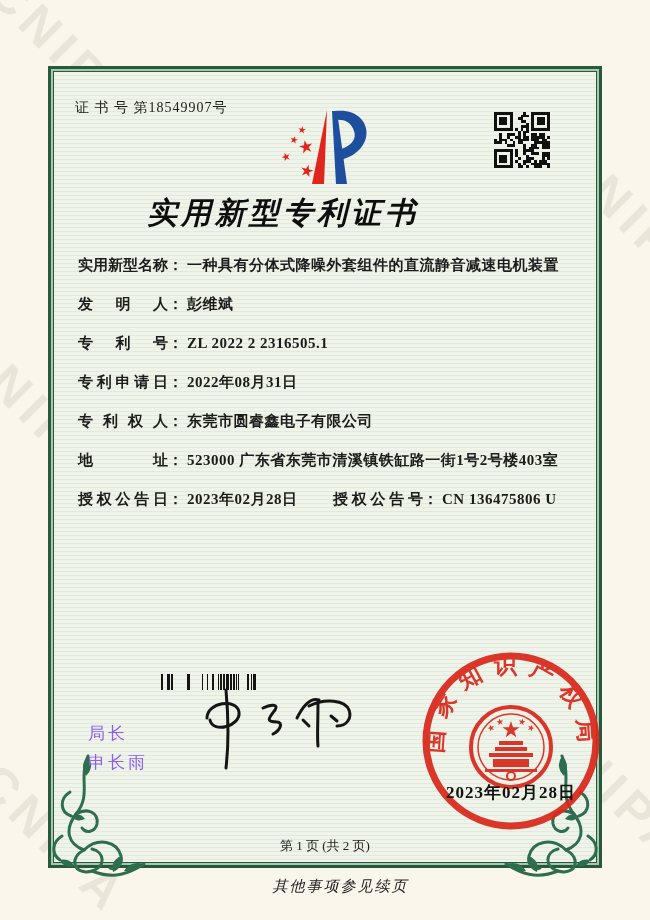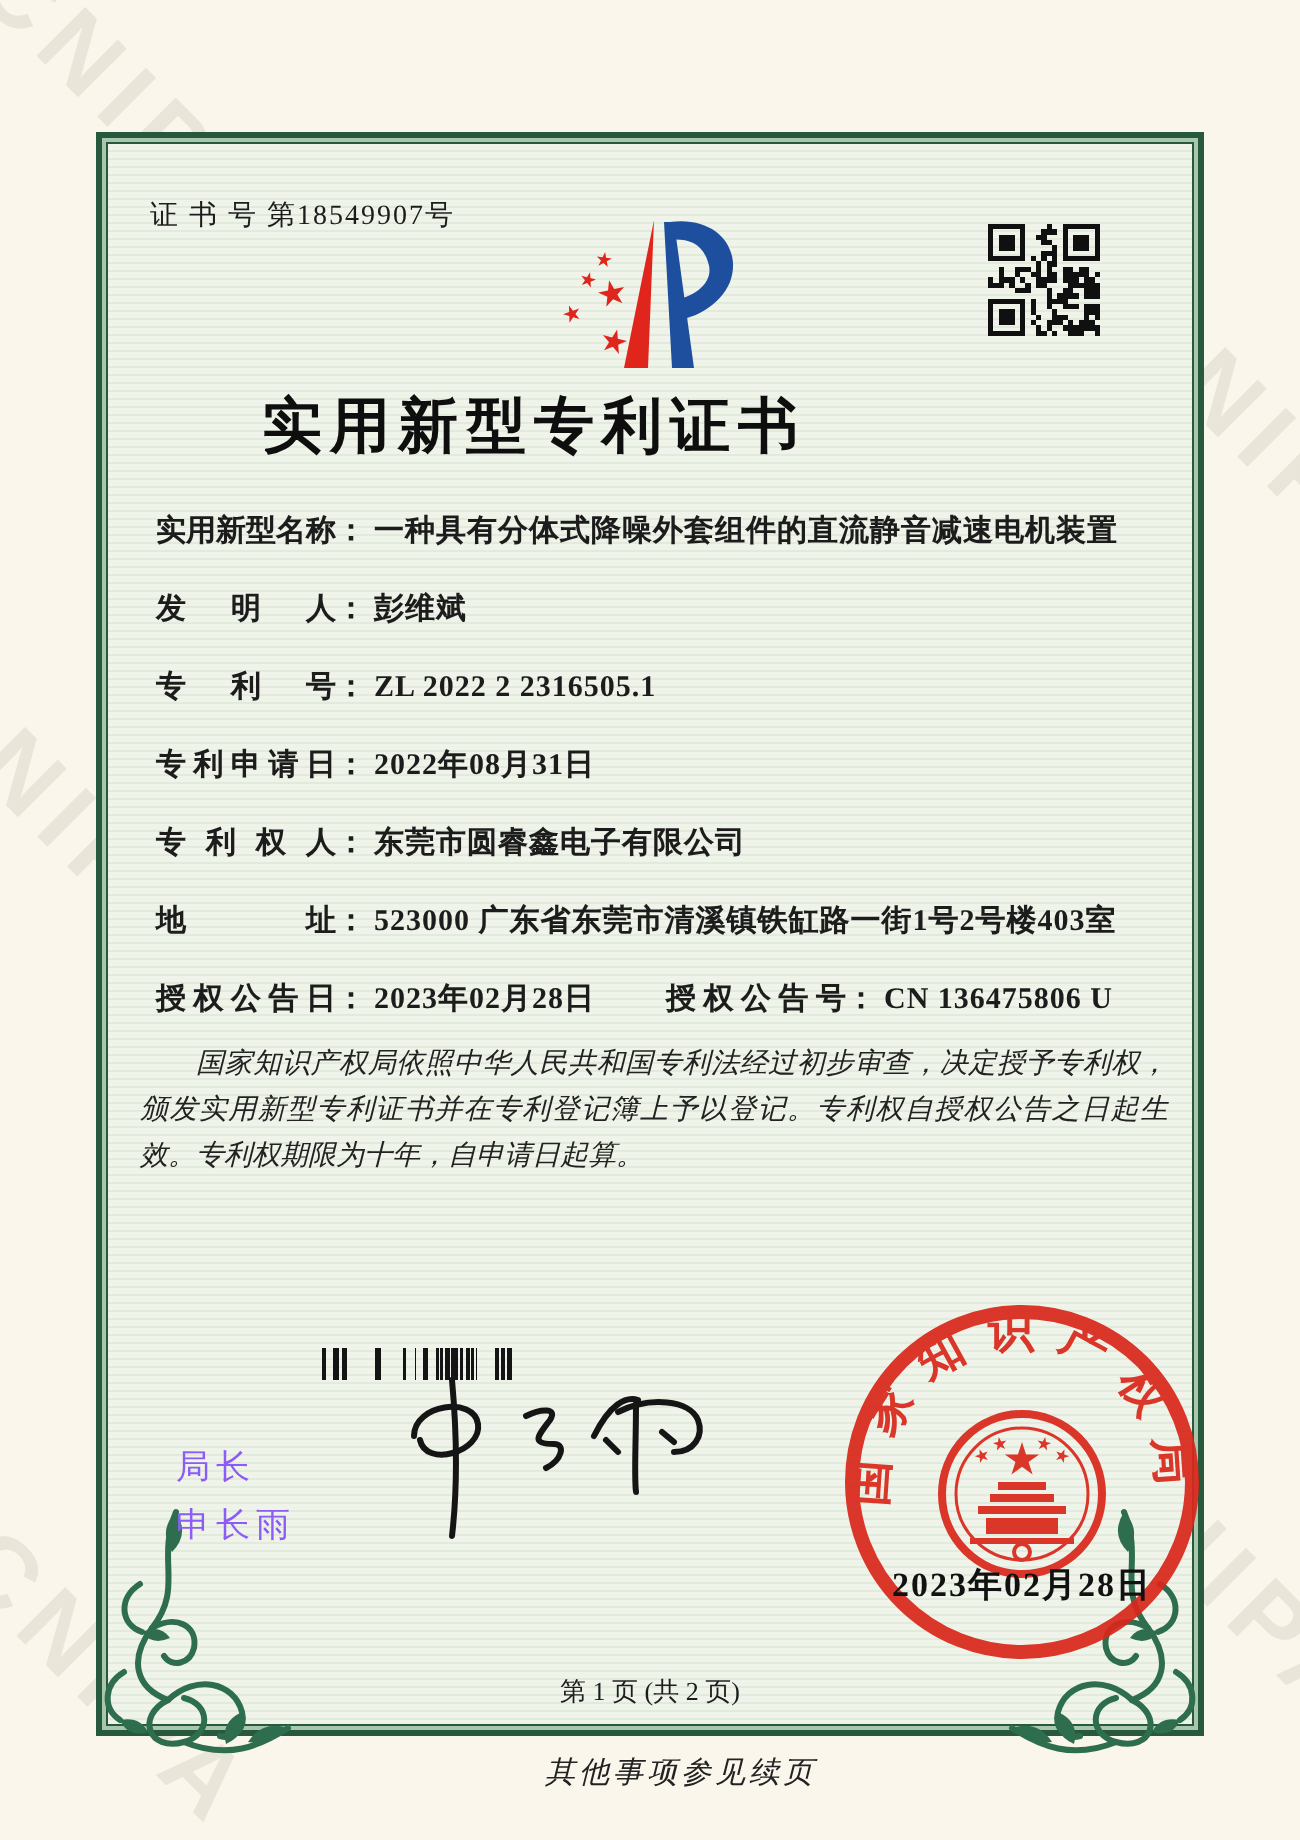--- a/index.html
+++ b/index.html
@@ -26,22 +26,22 @@
     background:repeating-linear-gradient(180deg,#eff3ea 0px,#eff3ea 3px,#e1ebdb 3px,#e1ebdb 4px);
   }
   .flourish{position:absolute;width:132px;height:132px;}
   .flourish.bl{left:18px;top:752px;}
   .flourish.br{left:500px;top:752px;transform:scaleX(-1);}
   
   .cert-no{position:absolute;left:75px;top:99px;font-size:14px;letter-spacing:1px;font-weight:500;}
   .logo{position:absolute;left:277px;top:103px;width:92px;height:86px;}
   .qr{position:absolute;left:494px;top:112px;width:56px;height:56px;}
   .title{
-    position:absolute;left:0;top:193px;width:534px;text-align:center;
-    font-size:30px;font-weight:bold;letter-spacing:4px;color:#0e0e0e;
+    position:absolute;left:16px;top:193px;width:534px;text-align:center;
+    font-size:30px;font-weight:bold;letter-spacing:4px;color:#0e0e0e;font-style:italic;
   }
   .frow{position:absolute;left:78px;width:510px;font-size:15px;font-weight:700;white-space:nowrap;}
   .frow .lbl{display:inline-block;width:6em;text-align:justify;text-align-last:justify;vertical-align:top;}
   .frow .colon{display:inline-block;margin-right:4px;}
   .frow .val{letter-spacing:0.5px;}
   .frow .pair2{position:absolute;left:255px;top:0;}
   .paras{
     position:absolute;left:70px;top:521px;width:514px;
     font-size:14px;line-height:23px;font-style:italic;color:#222;
     text-align:justify;
@@ -306,21 +306,20 @@
     <span class="lbl">地址</span><span class="colon">：</span><span class="val">523000 广东省东莞市清溪镇铁缸路一街1号2号楼403室</span>
   </div>
   <div class="frow" style="top:490px">
     <span class="lbl">授权公告日</span><span class="colon">：</span><span class="val">2023年02月28日</span>
     <span class="pair2">
       <span class="lbl">授权公告号</span><span class="colon">：</span><span class="val">CN 136475806 U</span>
     </span>
   </div>
 
   <div class="paras">
-    <p>国家知识产权局依照中华人民共和国专利法经过初步审查，决定授予专利权，颁发实用新型专利证书并在专利登记簿上予以登记。专利权自授权公告之日起生效。专利权期限为十年，自申请日起算。</p>
   </div>
 
   <svg class="barcode" id="barcode" viewBox="0 0 100 16" preserveAspectRatio="none" shape-rendering="crispEdges">
       <rect x="0.00" y="0" width="2.19" height="16" fill="#141414"></rect>
       <rect x="5.68" y="0" width="2.83" height="16" fill="#141414"></rect>
       <rect x="9.82" y="0" width="2.43" height="16" fill="#141414"></rect>
       <rect x="26.47" y="0" width="2.78" height="16" fill="#141414"></rect>
       <rect x="40.57" y="0" width="1.37" height="16" fill="#141414"></rect>
       <rect x="46.27" y="0" width="0.97" height="16" fill="#141414"></rect>
       <rect x="50.67" y="0" width="2.51" height="16" fill="#141414"></rect>

